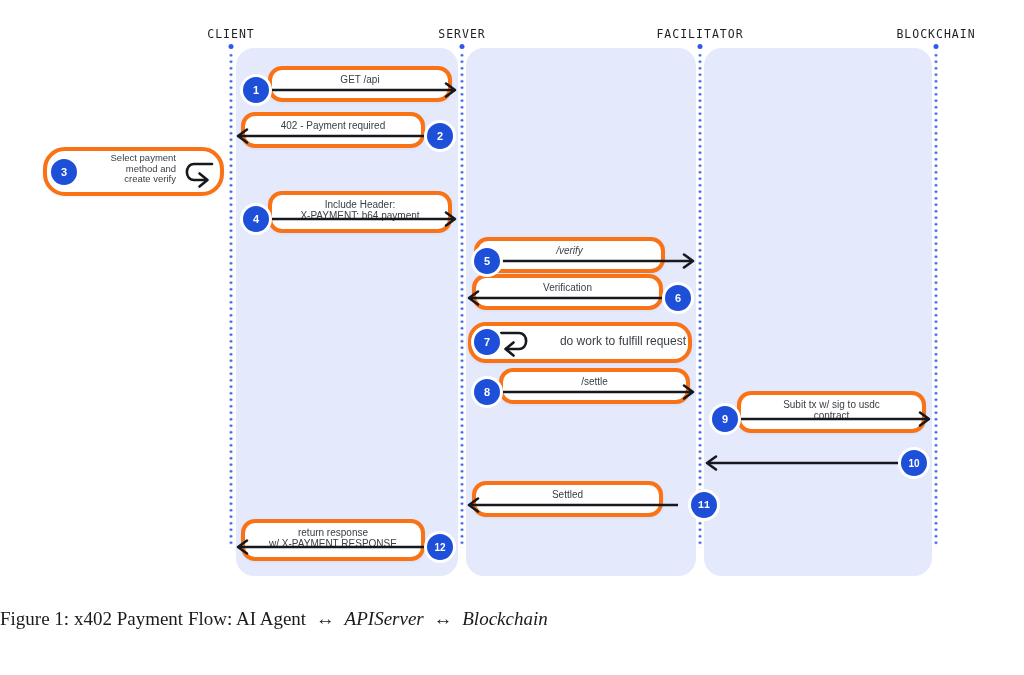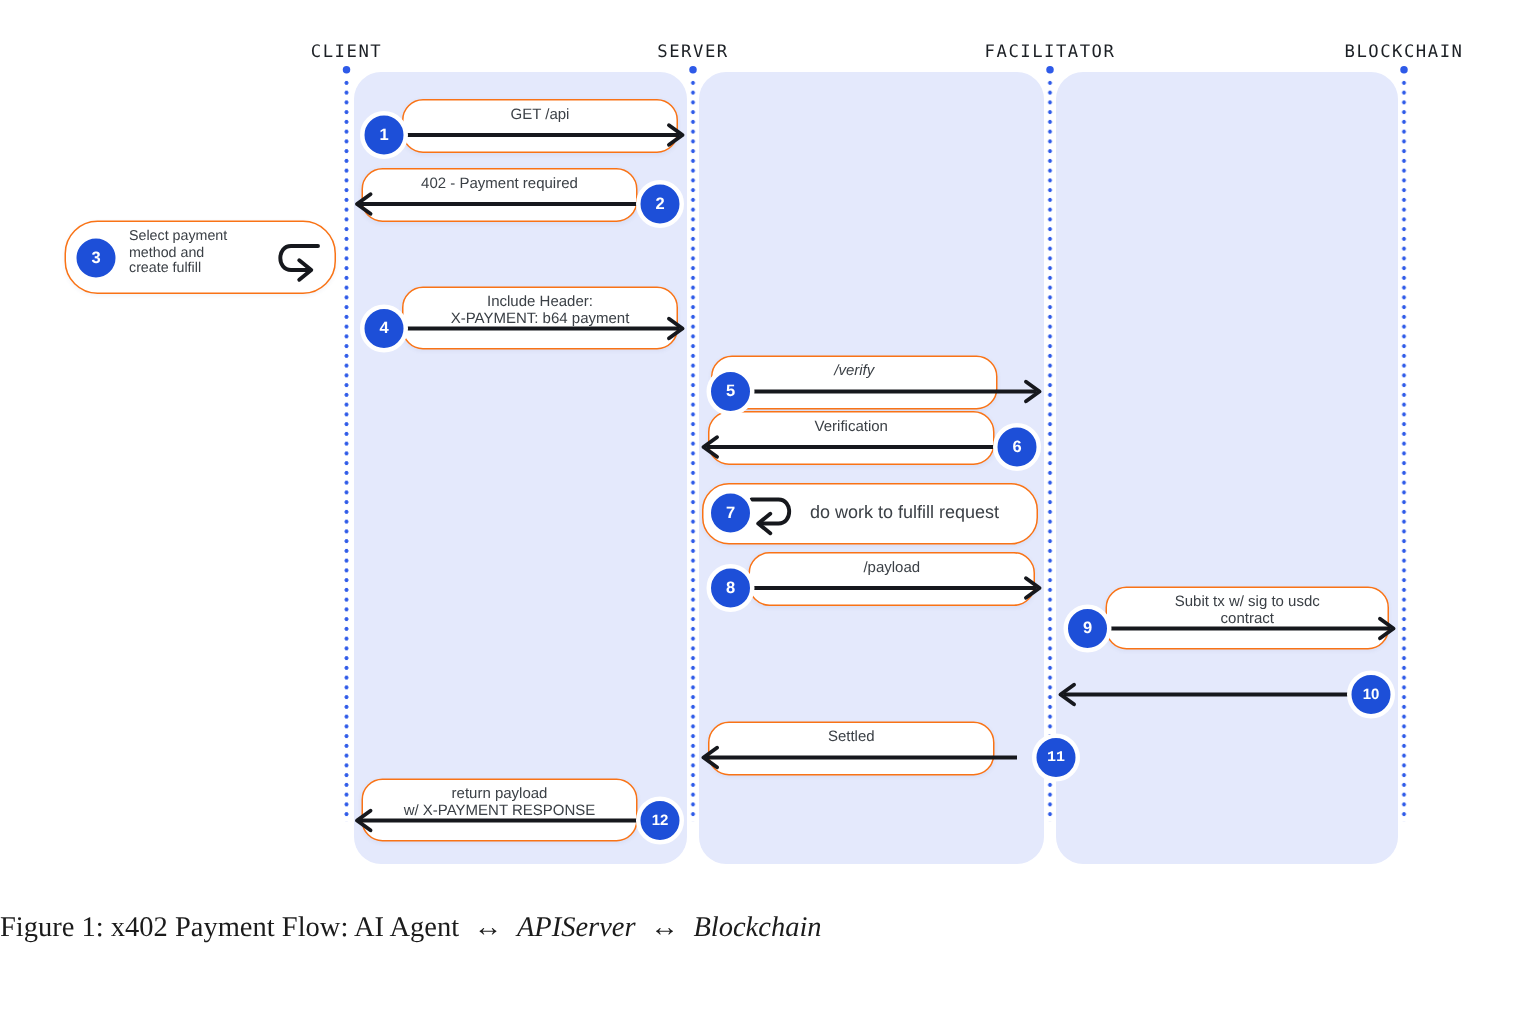--- a/index.html
+++ b/index.html
@@ -17,25 +17,25 @@
     font-family:"DejaVu Sans Mono","Liberation Mono",monospace;
     font-size:11.5px;letter-spacing:1px;color:#1c2025;font-weight:500;white-space:nowrap;z-index:5;
   }
   .top-dot{position:absolute;top:44px;width:5px;height:5px;border-radius:50%;background:#2e5ae8;transform:translateX(-50%);z-index:5;}
   .lifeline{
     position:absolute;top:52px;height:496px;width:3px;transform:translateX(-50%);z-index:1;
     background-image:radial-gradient(circle,#2e5ae8 1.1px,rgba(46,90,232,0) 1.45px);
     background-size:3px 6.5px;background-repeat:repeat-y;
   }
   .msg-box{
-    position:absolute;background:#ffffff;border:1px solid #f97316;border-radius:14px;
+    position:absolute;background:#ffffff;border:4px solid #f97316;border-radius:14px;
     box-shadow:0 1px 3px rgba(70,80,140,0.07);z-index:2;box-sizing:border-box;
   }
   .msg-text{padding-top:5px;text-align:center;font-size:10px;line-height:10.5px;color:#3b4046;}
-  .self-text{position:absolute;text-align:left;color:#3b4046;z-index:3;}
+  .self-text{position:absolute;text-align:right;color:#3b4046;z-index:3;}
   .arrow-svg{position:absolute;z-index:3;overflow:visible;}
   .loop-svg{position:absolute;z-index:3;overflow:visible;}
   .badge{
     position:absolute;z-index:4;width:26px;height:26px;border-radius:50%;
     background:#1d4fd8;border:3px solid #ffffff;color:#ffffff;
     display:flex;align-items:center;justify-content:center;
     font-weight:bold;font-size:11px;box-sizing:content-box;
   }
   .caption{
     position:absolute;top:608px;left:0;width:940px;text-align:left;
@@ -85,21 +85,21 @@
       <line x1="204" y1="11" x2="4" y2="11" stroke="#16181d" stroke-width="2.6"></line>
       <path d="M 11 4.5 L 2 11 L 11 17.5" fill="none" stroke="#16181d" stroke-width="2.6" stroke-linecap="round" stroke-linejoin="round"></path>
     </svg>
     <div class="badge" style="left: 424px; top: 120px;">2</div>
     <div class="msg-box" style="left: 43px; top: 147px; width: 181px; height: 49px; border-radius: 22px;">
       <div class="msg-text"></div>
     </div>
     <div class="self-text" style="left: 86px; top: 153px; width: 90px; font-size: 9.5px; line-height: 10.5px;">
       <div>Select payment</div>
       <div>method and</div>
-      <div>create fulfill</div>
+      <div>create verify</div>
     </div>
     <svg class="loop-svg" width="36" height="32" style="left: 180px; top: 158px;">
       <path d="M32 6 L14 6 C4.5 6 4.5 22 14 22 L25 22" fill="none" stroke="#16181d" stroke-width="2.6" stroke-linecap="round" stroke-linejoin="round"></path>
       <path d="M19.5 15.5 L27.5 22 L19.5 28.5" fill="none" stroke="#16181d" stroke-width="2.6" stroke-linecap="round" stroke-linejoin="round"></path>
     </svg>
     <div class="badge" style="left: 48px; top: 156px;">3</div>
     <div class="msg-box" style="left: 268px; top: 191px; width: 184px; height: 42px; border-radius: 14px;">
       <div class="msg-text">
         <div>Include Header:</div>
         <div>X-PAYMENT: b64 payment</div>
@@ -136,21 +136,21 @@
     <div class="self-text" style="left: 540px; top: 336px; width: 146px; font-size: 12px; line-height: 10.5px;">
       <div>do work to fulfill request</div>
     </div>
     <svg class="loop-svg" width="36" height="32" style="left: 497px; top: 327px;">
       <path d="M4 6 L22 6 C31.5 6 31.5 22 22 22 L11 22" fill="none" stroke="#16181d" stroke-width="2.6" stroke-linecap="round" stroke-linejoin="round"></path>
       <path d="M16.5 15.5 L8.5 22 L16.5 28.5" fill="none" stroke="#16181d" stroke-width="2.6" stroke-linecap="round" stroke-linejoin="round"></path>
     </svg>
     <div class="badge" style="left: 471px; top: 326px;">7</div>
     <div class="msg-box" style="left: 499px; top: 368px; width: 191px; height: 36px; border-radius: 14px;">
       <div class="msg-text">
-        <div>/payload</div>
+        <div>/settle</div>
       </div>
     </div>
     <svg class="arrow-svg" width="210" height="22" style="left: 485px; top: 381px;">
       <line x1="2" y1="11" x2="206" y2="11" stroke="#16181d" stroke-width="2.6"></line>
       <path d="M 199 4.5 L 208 11 L 199 17.5" fill="none" stroke="#16181d" stroke-width="2.6" stroke-linecap="round" stroke-linejoin="round"></path>
     </svg>
     <div class="badge" style="left: 471px; top: 376px;">8</div>
     <div class="msg-box" style="left: 737px; top: 391px; width: 189px; height: 42px; border-radius: 14px;">
       <div class="msg-text">
         <div>Subit tx w/ sig to usdc</div>
@@ -172,21 +172,21 @@
         <div>Settled</div>
       </div>
     </div>
     <svg class="arrow-svg" width="213" height="22" style="left: 467px; top: 494px;">
       <line x1="211" y1="11" x2="4" y2="11" stroke="#16181d" stroke-width="2.6"></line>
       <path d="M 11 4.5 L 2 11 L 11 17.5" fill="none" stroke="#16181d" stroke-width="2.6" stroke-linecap="round" stroke-linejoin="round"></path>
     </svg>
     <div class="badge" style="left: 688px; top: 489px; font-size: 10px; font-family: Liberation Mono, monospace;">11</div>
     <div class="msg-box" style="left: 241px; top: 519px; width: 184px; height: 42px; border-radius: 14px;">
       <div class="msg-text">
-        <div>return payload</div>
+        <div>return response</div>
         <div>w/ X-PAYMENT RESPONSE</div>
       </div>
     </div>
     <svg class="arrow-svg" width="206" height="22" style="left: 236px; top: 536px;">
       <line x1="204" y1="11" x2="4" y2="11" stroke="#16181d" stroke-width="2.6"></line>
       <path d="M 11 4.5 L 2 11 L 11 17.5" fill="none" stroke="#16181d" stroke-width="2.6" stroke-linecap="round" stroke-linejoin="round"></path>
     </svg>
     <div class="badge" style="left: 424px; top: 531px; font-size: 10px;">12</div>
   </div>
 

